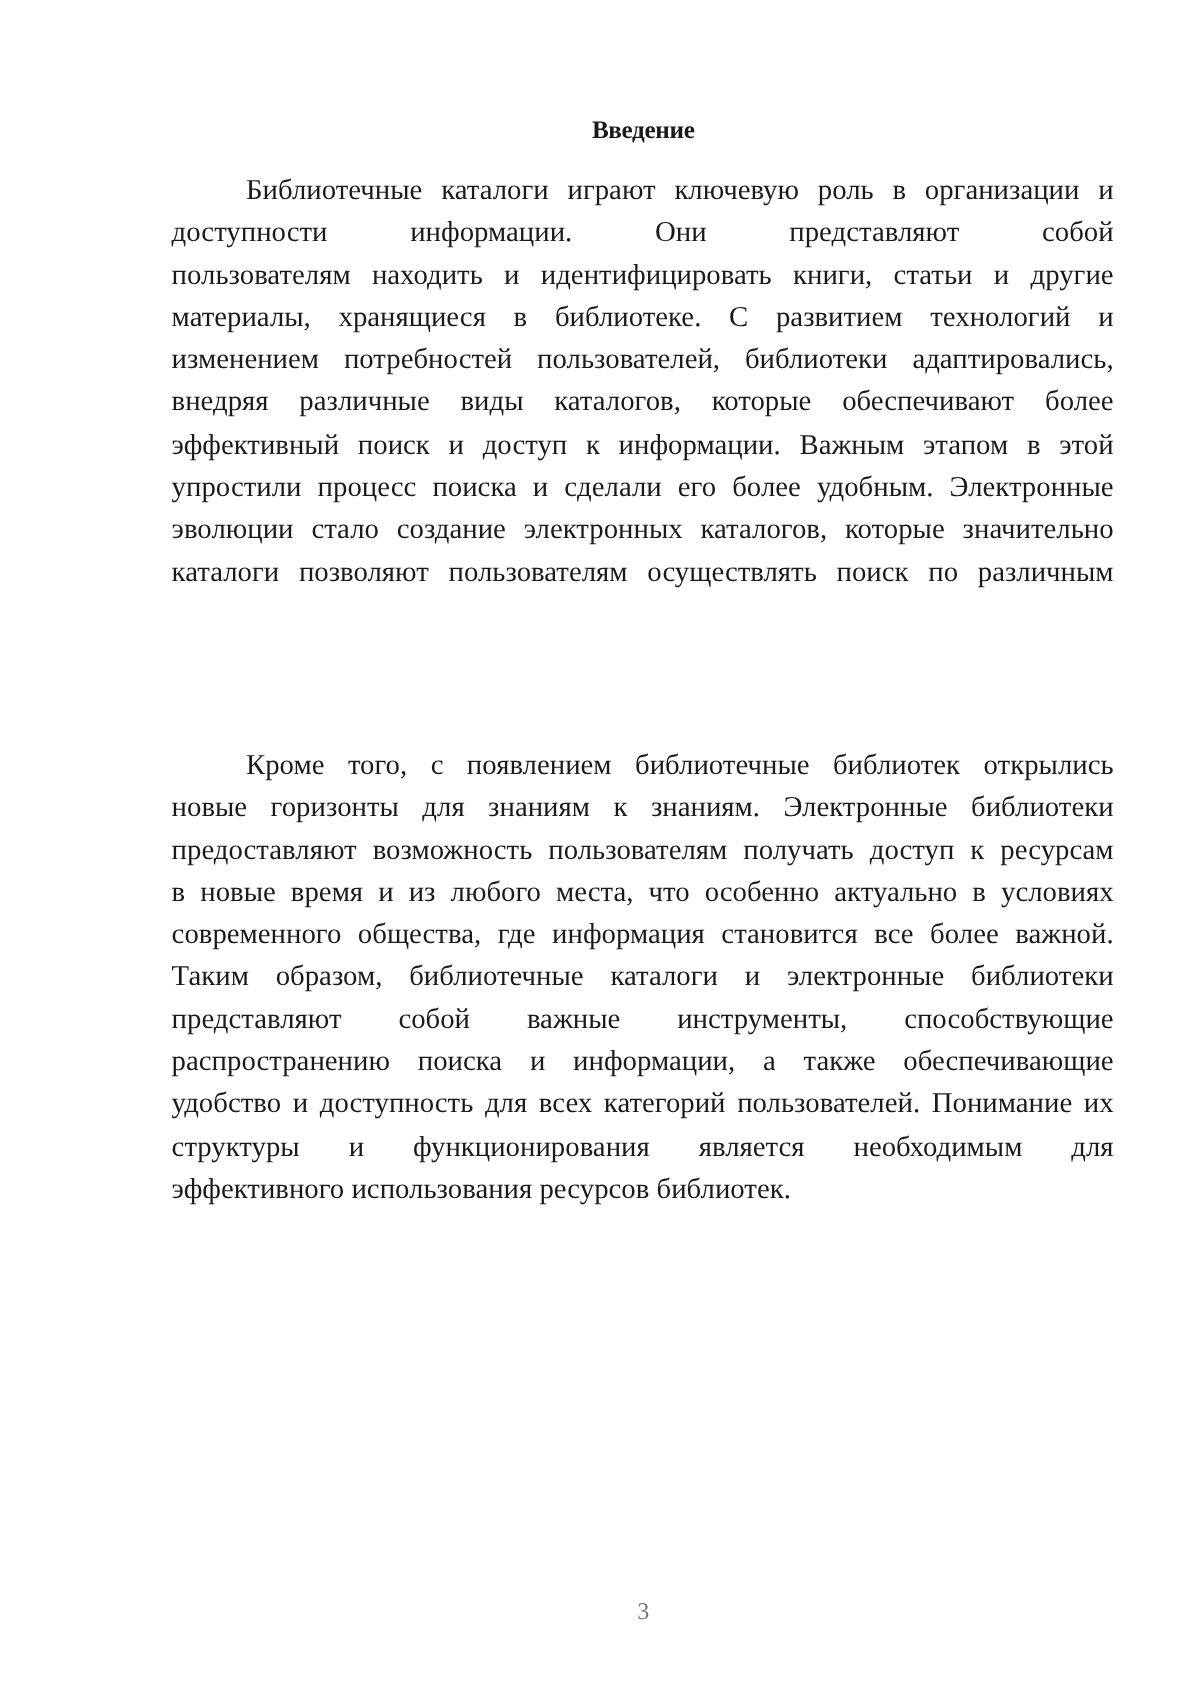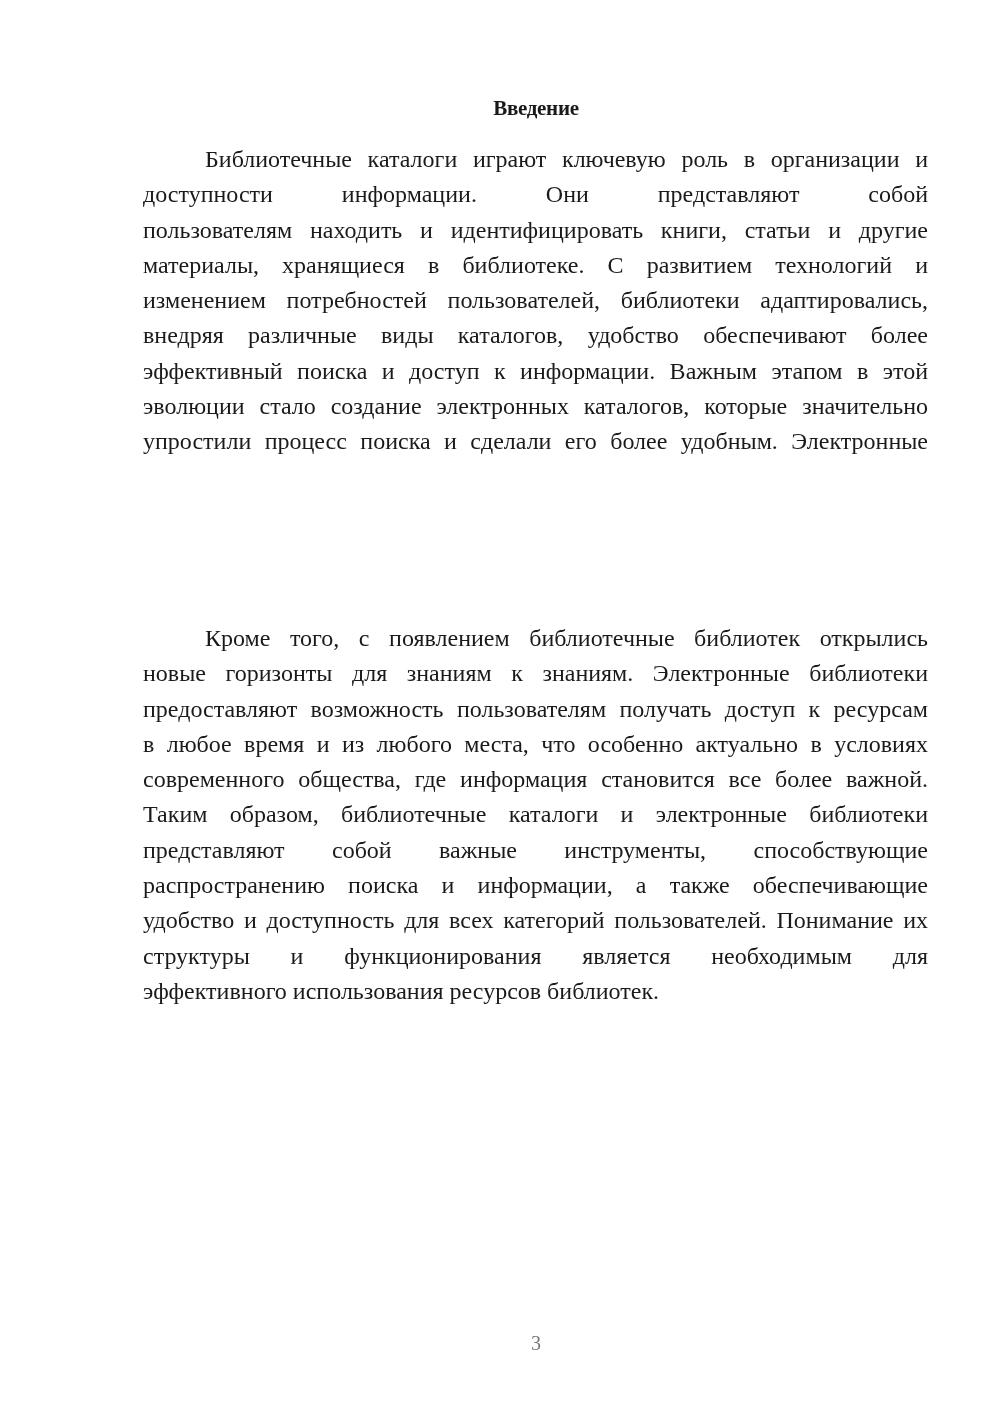--- a/index.html
+++ b/index.html
@@ -33,31 +33,32 @@
 
 <div class="page">
   <div class="title">Введение</div>
 
   <div class="para p1">
     <span class="line indent">Библиотечные каталоги играют ключевую роль в организации и</span>
     <span class="line">доступности информации. Они представляют собой</span>
     <span class="line">пользователям находить и идентифицировать книги, статьи и другие</span>
     <span class="line">материалы, хранящиеся в библиотеке. С развитием технологий и</span>
     <span class="line">изменением потребностей пользователей, библиотеки адаптировались,</span>
-    <span class="line">внедряя различные виды каталогов, удобство обеспечивают более</span>
-    <span class="line">эффективный поиска и доступ к информации. Важным этапом в этой</span>
+    <span class="line">внедряя различные виды каталогов, которые обеспечивают более</span>
+    <span class="line">эффективный поиск и доступ к информации. Важным этапом в этой</span>
+    <span class="line">упростили процесс поиска и сделали его более удобным. Электронные</span>
     <span class="line">эволюции стало создание электронных каталогов, которые значительно</span>
-    <span class="line">упростили процесс поиска и сделали его более удобным. Электронные</span>
+    <span class="line">каталоги позволяют пользователям осуществлять поиск по различным</span>
   </div>
 
   <div class="para p2">
     <span class="line indent">Кроме того, с появлением библиотечные библиотек открылись</span>
     <span class="line">новые горизонты для знаниям к знаниям. Электронные библиотеки</span>
     <span class="line">предоставляют возможность пользователям получать доступ к ресурсам</span>
-    <span class="line">в любое время и из любого места, что особенно актуально в условиях</span>
+    <span class="line">в новые время и из любого места, что особенно актуально в условиях</span>
     <span class="line">современного общества, где информация становится все более важной.</span>
     <span class="line">Таким образом, библиотечные каталоги и электронные библиотеки</span>
     <span class="line">представляют собой важные инструменты, способствующие</span>
     <span class="line">распространению поиска и информации, а также обеспечивающие</span>
     <span class="line">удобство и доступность для всех категорий пользователей. Понимание их</span>
     <span class="line">структуры и функционирования является необходимым для</span>
     <span class="line last">эффективного использования ресурсов библиотек.</span>
   </div>
 
   <div class="pagenum">3</div>

